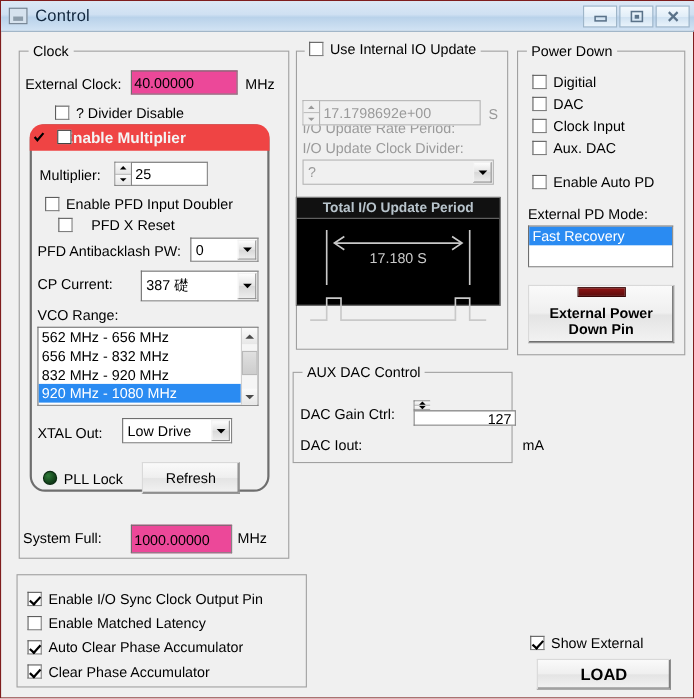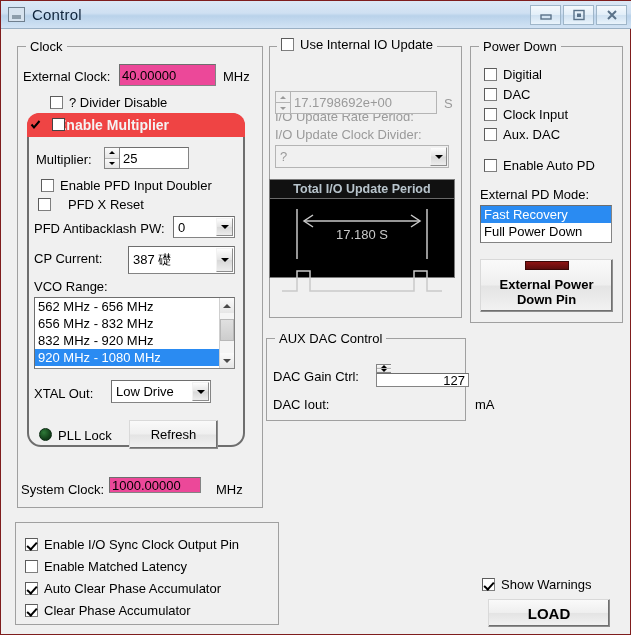--- a/index.html
+++ b/index.html
@@ -330,21 +330,21 @@
       <div class="up"></div>
       <div class="dn"></div>
     </div>
     <div class="sfield">25</div>
   </div>
 
   <div class="cb" style="left:40px; top:177px;">
     <span class="cbbox"></span>
     <span>Enable PFD Input Doubler</span>
   </div>
-  <div class="cb" style="left:37px; top:196px;gap:17px;">
+  <div class="cb" style="left:52px; top:196px;gap:17px;">
     <span class="cbbox"></span>
     <span>PFD X Reset</span>
   </div>
 
   <div class="lbl" style="left:33px; top:220px;">PFD Antibacklash PW:</div>
   <div class="combo" style="left:172px; top:215px; width:62px; height:22px;">
     <span class="cval">0</span>
     <span class="carrow"></span>
   </div>
 
@@ -376,22 +376,22 @@
     <span class="cval">Low Drive</span>
     <span class="carrow"></span>
   </div>
 
   <div class="led-green" style="left:38px; top:427px;"></div>
   <div class="lbl" style="left:57px; top:427px;">PLL Lock</div>
   <div class="btn" style="left:128px; top:419px; width:89px; height:29px;">
     <span>Refresh</span>
   </div>
 
-  <div class="lbl" style="left:20px; top:481px;">System Clock:</div>
-  <div class="txt" style="left:108px; top:476px; width:92px; height:16px;">1000.00000</div>
+  <div class="lbl" style="left:20px; top:481px;">System Full:</div>
+  <div class="txt" style="left:118px; top:476px; width:92px; height:26px;">1000.00000</div>
   <div class="lbl" style="left:215px; top:481px;">MHz</div>
 
   <div class="group" style="left:268px; top:45px; width:193px; height:272px;"></div>
   <div class="cb" style="left:276px; top:36px; background:#f0f0f0; padding:0 4px;">
     <span class="cbbox"></span>
     <span>Use Internal IO Update</span>
   </div>
 
   <div class="lbl dis" style="left:274px; top:72px;margin-top:36px;">I/O Update Rate Period:</div>
   <div class="spin dis" style="left:274px; top:90px; width:162px; height:23px;">
@@ -462,21 +462,20 @@
   </div>
   <div class="cb" style="left:483px; top:157px;">
     <span class="cbbox"></span>
     <span>Enable Auto PD</span>
   </div>
 
   <div class="lbl" style="left:479px; top:186px;">External PD Mode:</div>
   <div class="listbox" style="left:479px; top:204px; width:132px; height:38px;">
     <div class="items">
       <div class="li sel">Fast Recovery</div>
-      <div class="li">Full Power Down</div>
     </div>
   </div>
 
   <div class="btn" style="left:479px; top:258px; width:133px; height:53px; font-weight:bold;text-align:right;">
     <span class="led-red" style="position:relative;left:0;top:-4px;margin-bottom:3px;"></span>
     <span>External Power</span>
     <span>Down Pin</span>
   </div>
 
   <div class="plainpanel" style="left:14px; top:521px; width:264px; height:103px;"></div>
@@ -493,19 +492,19 @@
     <span class="cbbox"></span>
     <span>Auto Clear Phase Accumulator</span>
   </div>
   <div class="cb checked" style="left:24px; top:602px;">
     <span class="cbbox"></span>
     <span>Clear Phase Accumulator</span>
   </div>
 
   <div class="cb checked" style="left:481px; top:576px;">
     <span class="cbbox"></span>
-    <span>Show Warnings</span>
+    <span>Show External</span>
   </div>
   <div class="btn" style="left:487px; top:598px; width:122px; height:28px; font-weight:bold; font-size:15px;">
     <span>LOAD</span>
   </div>
 
 </div>
 
 </body></html>

